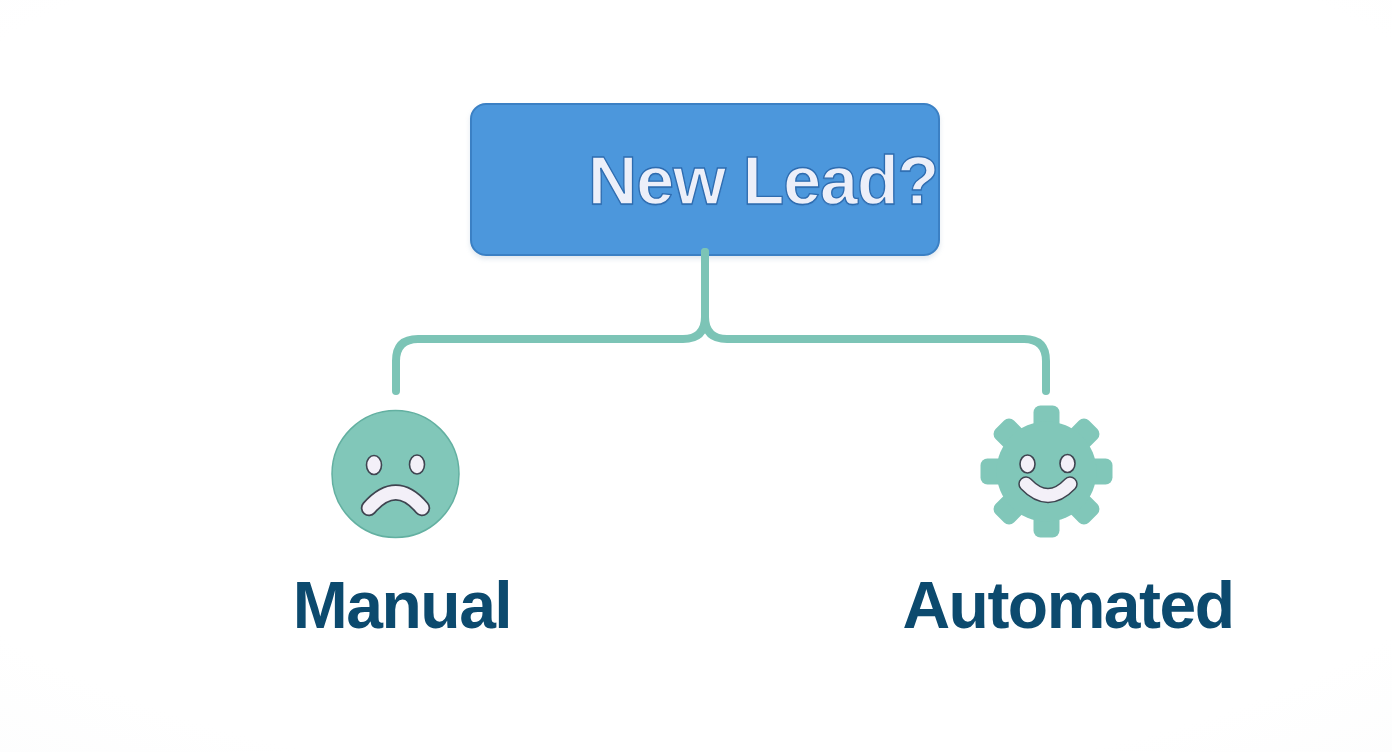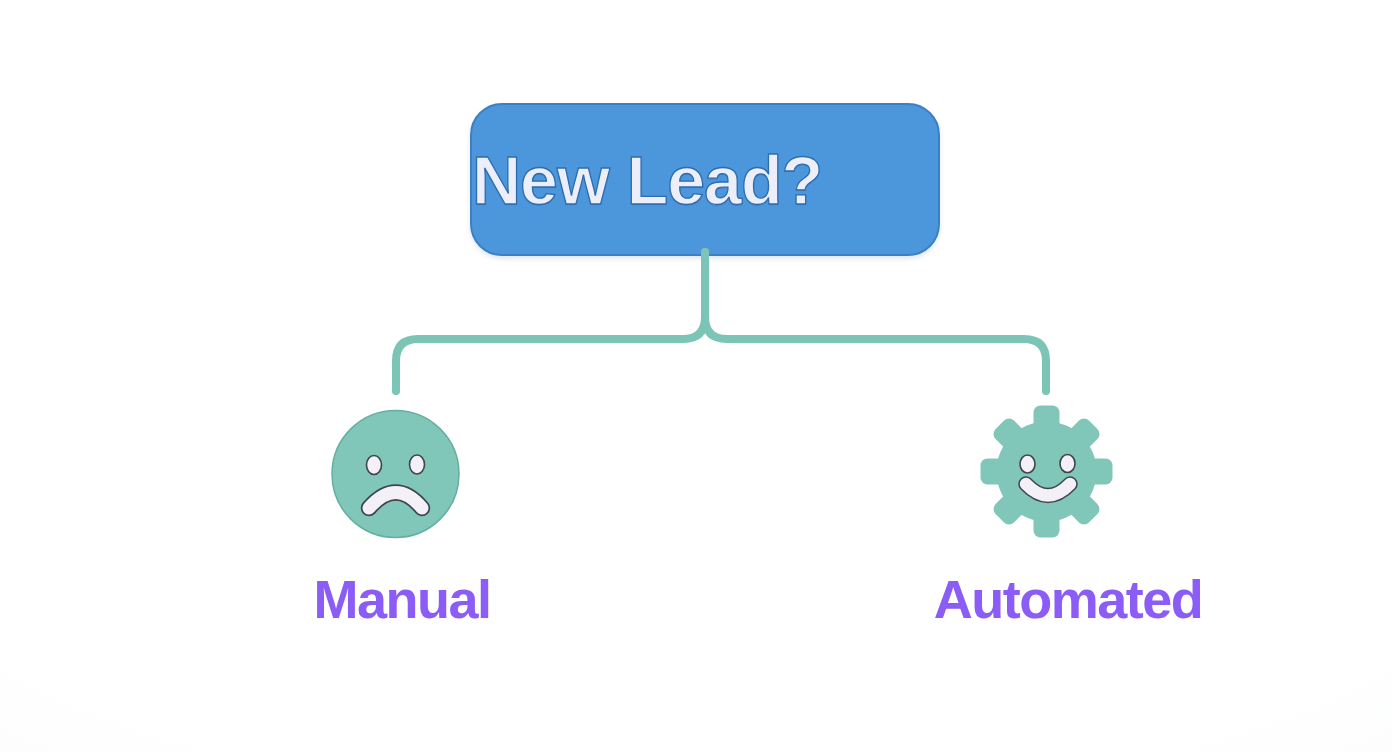--- a/index.html
+++ b/index.html
@@ -15,24 +15,24 @@
     height: 752px;
   }
   .decision-node {
     position: absolute;
     left: 470px;
     top: 103px;
     width: 470px;
     height: 153px;
     background: #4c97dc;
     border: 2px solid #3b80c4;
-    border-radius: 32px;
+    border-radius: 16px;
     display: flex;
     align-items: center;
-    justify-content: flex-start;
+    justify-content: flex-end;
     box-shadow: 0 3px 5px rgba(120, 150, 180, 0.22);
   }
   .decision-label {
     font-size: 68px;
     font-weight: bold;
     letter-spacing: -1px;
     color: #eceff9;
     -webkit-text-stroke: 1.3px #2e6cb0;
     text-shadow: 0 1px 1px rgba(36, 92, 153, 0.45);
   }
@@ -45,24 +45,24 @@
     pointer-events: none;
   }
   .icon-svg {
     position: absolute;
   }
   .sad-face-icon { left: 328px; top: 407px; }
   .gear-smiley-icon { left: 975px; top: 400px; }
   .branch-label {
     position: absolute;
     transform: translateX(-50%);
-    font-size: 54px;
+    font-size: 66px;
     font-weight: bold;
     letter-spacing: -1.5px;
-    color: #8b5cf6;
+    color: #0c4a6e;
     line-height: 1;
     white-space: nowrap;
   }
   .branch-label.manual { left: 402px; top: 572px; }
   .branch-label.automated { left: 1068px; top: 572px; }
 </style>
 </head>
 <body>
 
 <div class="stage">

